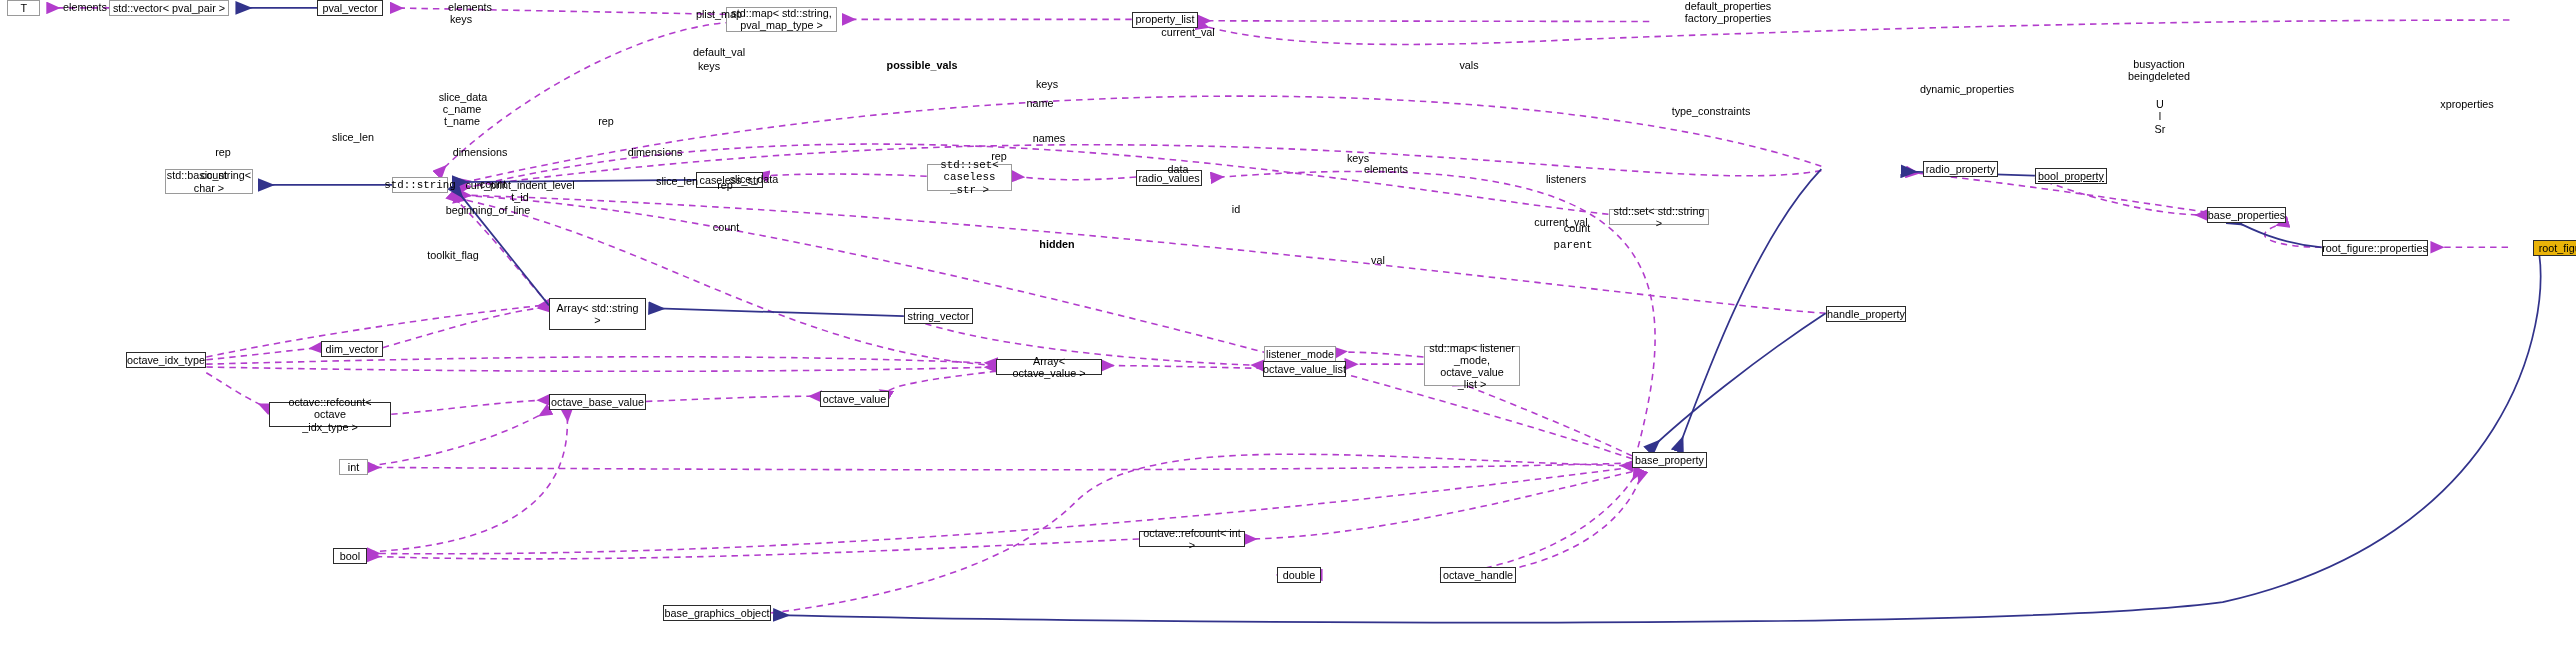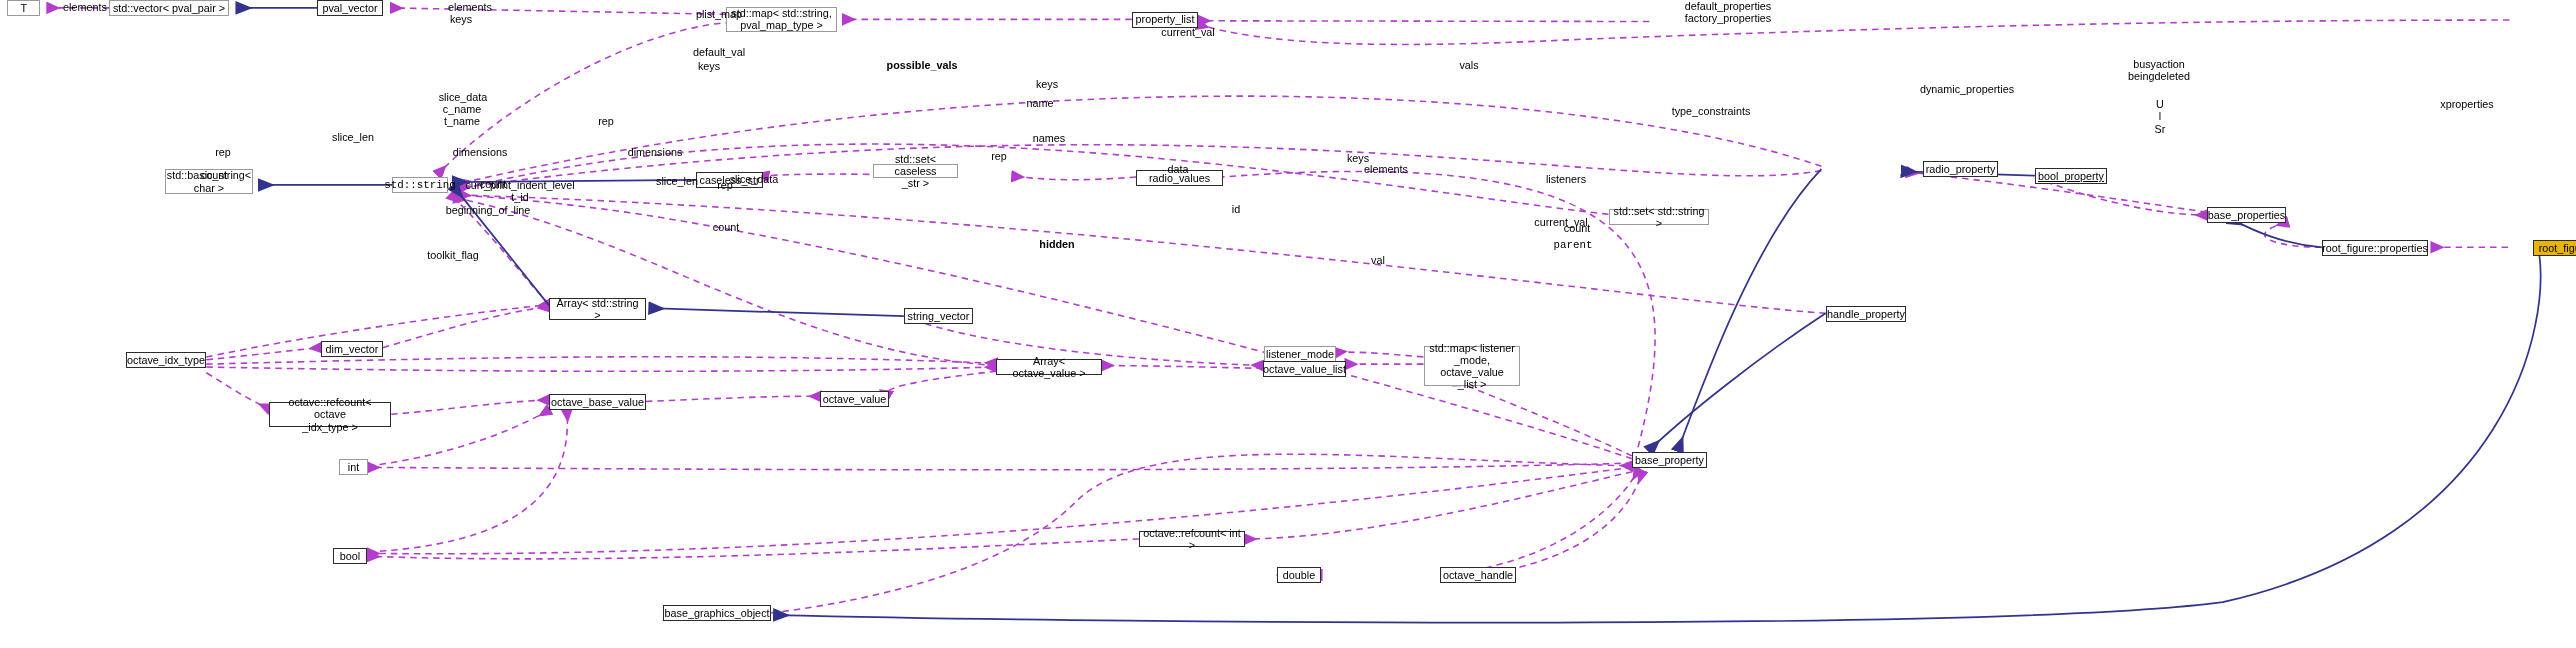--- a/index.html
+++ b/index.html
@@ -94,30 +94,30 @@
       <div class="node" style="left: 7.2px; top: 0px; width: 33px; height: 16px;">T</div>
       <div class="node" style="left: 109px; top: 0px; width: 120px; height: 16px;">std::vector&lt; pval_pair &gt;</div>
       <div class="node bold" style="left: 317px; top: 0px; width: 66px; height: 16px;">pval_vector</div>
       <div class="node" style="left: 726px; top: 6.5px; width: 111px; height: 25px;">std::map&lt; std::string,
 pval_map_type &gt;</div>
       <div class="node bold" style="left: 1132px; top: 11.5px; width: 66px; height: 16px;">property_list</div>
       <div class="node" style="left: 165px; top: 169px; width: 88px; height: 25px;">std::basic_string&lt;
 char &gt;</div>
       <div class="node" style="left: 392px; top: 177px; width: 56px; height: 16px; font-family: Liberation Mono, monospace;">std::string</div>
       <div class="node bold" style="left: 696px; top: 172px; width: 67px; height: 16px;">caseless_str</div>
-      <div class="node" style="left: 873px; top: 164px; width: 85px; height: 14px;">std::set&lt; caseless
+      <div class="node" style="left: 927px; top: 164px; width: 85px; height: 27px; font-family: Liberation Mono, monospace;">std::set&lt; caseless
 _str &gt;</div>
-      <div class="node bold" style="left: 1136px; top: 170px; width: 87px; height: 16px;">radio_values</div>
+      <div class="node bold" style="left: 1136px; top: 170px; width: 66px; height: 16px;">radio_values</div>
       <div class="node" style="left: 1609px; top: 209px; width: 100px; height: 16px;">std::set&lt; std::string &gt;</div>
       <div class="node bold" style="left: 1923px; top: 161px; width: 75px; height: 16px;">radio_property</div>
       <div class="node bold" style="left: 2035px; top: 168px; width: 72px; height: 16px; text-decoration: underline;">bool_property</div>
       <div class="node bold" style="left: 2207px; top: 207px; width: 79px; height: 16px;">base_properties</div>
       <div class="node bold" style="left: 2322px; top: 240px; width: 106px; height: 16px;">root_figure::properties</div>
       <div class="node cur" style="left: 2509px; top: 240px; width: 63px; height: 16px;">root_figure</div>
-      <div class="node bold" style="left: 549px; top: 298px; width: 97px; height: 22px;">Array&lt; std::string &gt;</div>
+      <div class="node bold" style="left: 549px; top: 298px; width: 97px; height: 32px;">Array&lt; std::string &gt;</div>
       <div class="node bold" style="left: 904px; top: 308px; width: 69px; height: 16px;">string_vector</div>
       <div class="node bold" style="left: 126px; top: 352px; width: 80px; height: 16px;">octave_idx_type</div>
       <div class="node bold" style="left: 321px; top: 341px; width: 62px; height: 16px;">dim_vector</div>
       <div class="node" style="left: 1264px; top: 346px; width: 72px; height: 16px;">listener_mode</div>
       <div class="node bold" style="left: 996px; top: 359px; width: 106px; height: 16px;">Array&lt; octave_value &gt;</div>
       <div class="node bold" style="left: 1263px; top: 361px; width: 83px; height: 16px;">octave_value_list</div>
       <div class="node" style="left: 1424px; top: 346px; width: 96px; height: 40px;">std::map&lt; listener
 _mode, octave_value
 _list &gt;</div>
       <div class="node bold" style="left: 269px; top: 402px; width: 122px; height: 25px;">octave::refcount&lt; octave

